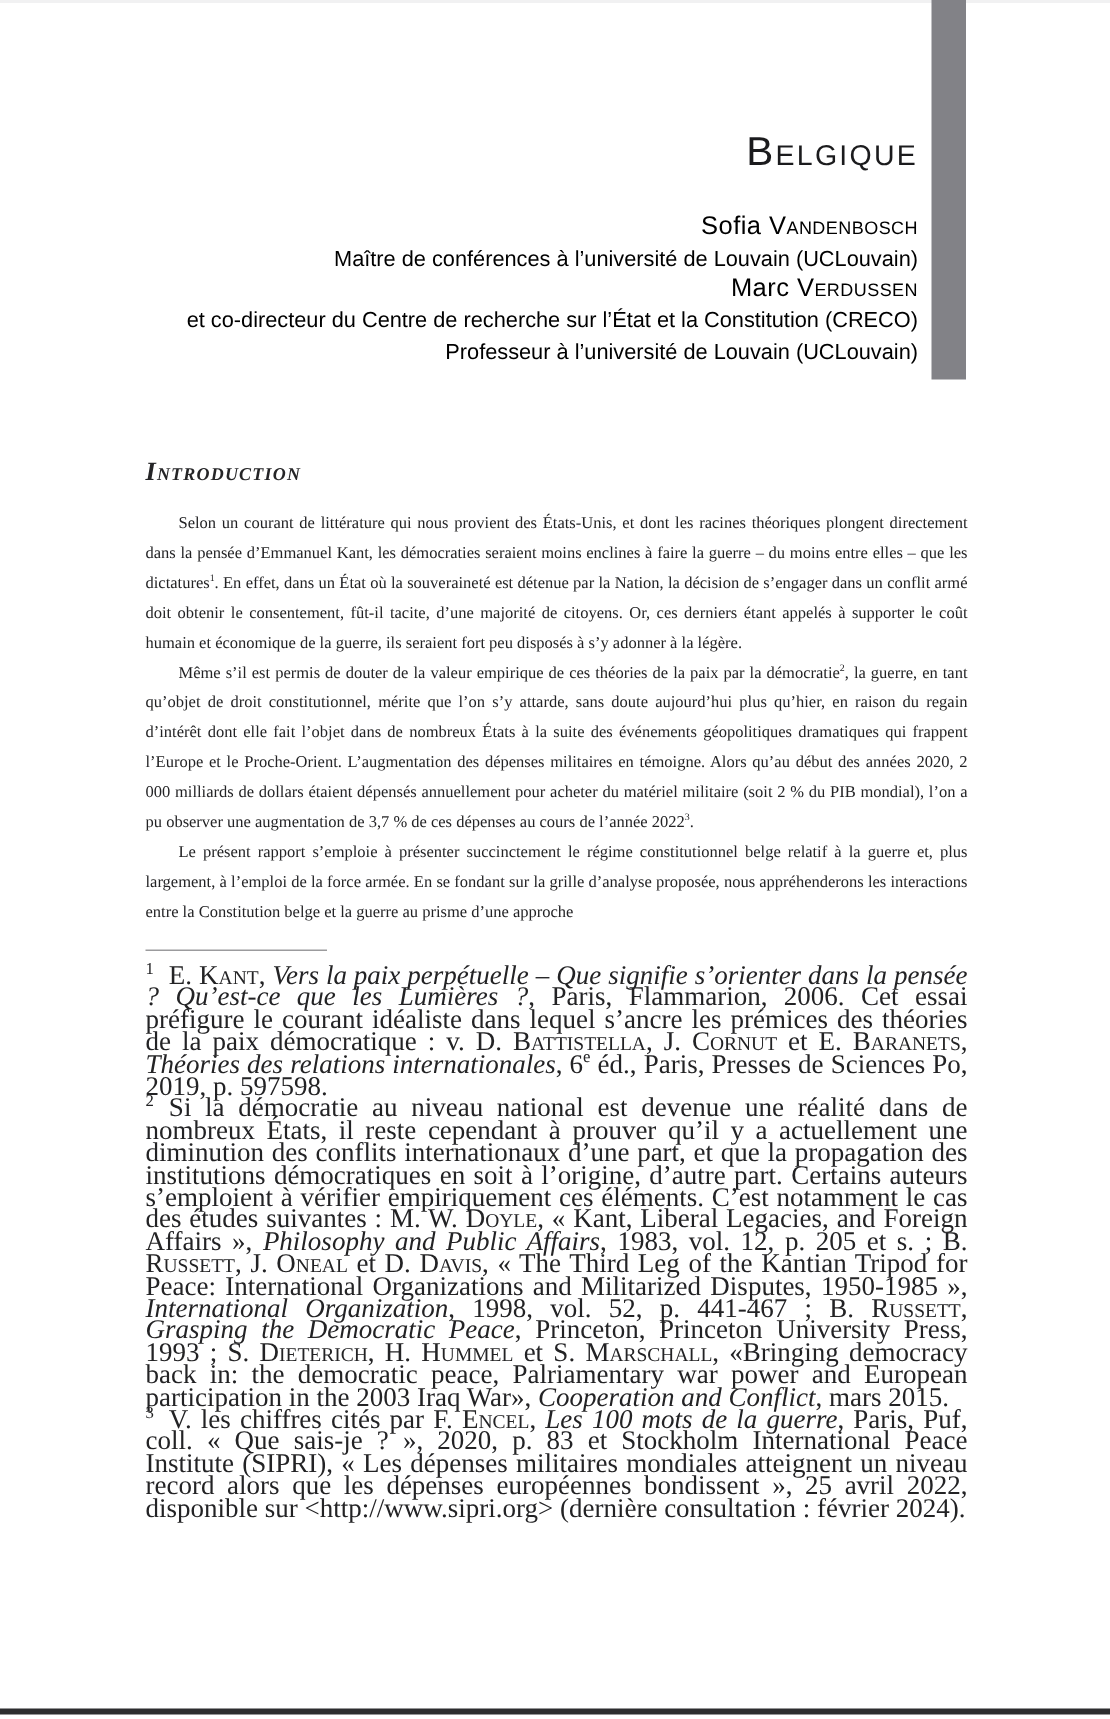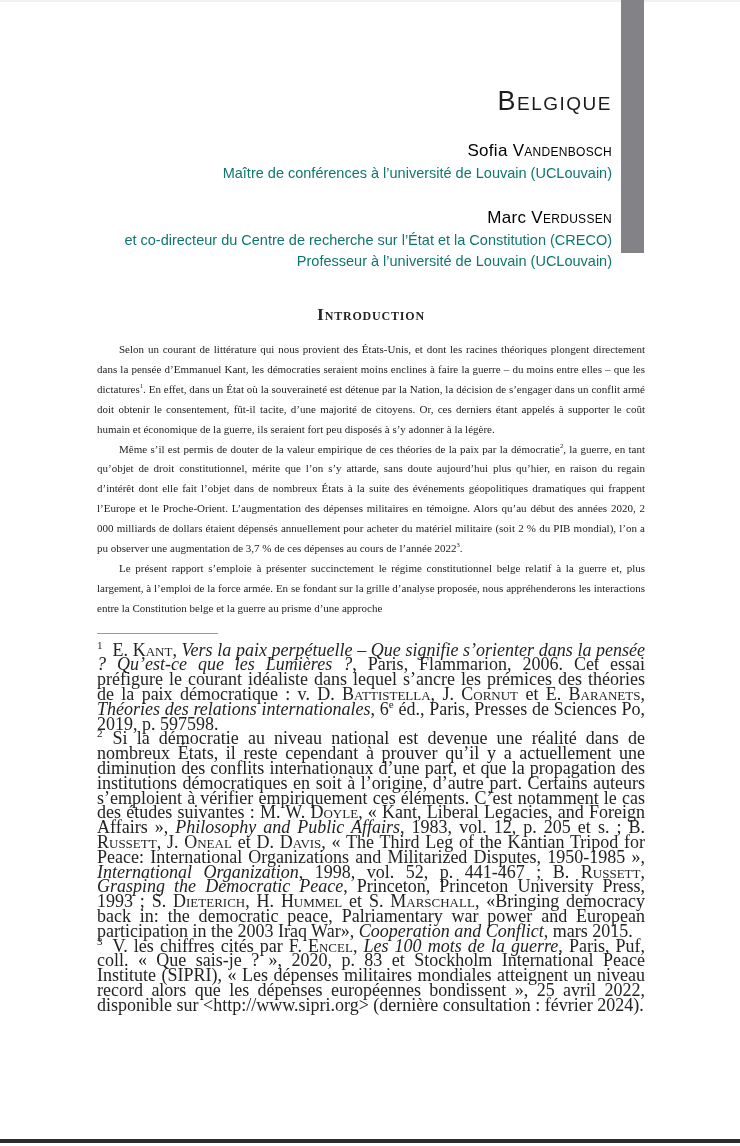--- a/index.html
+++ b/index.html
@@ -12,29 +12,29 @@
   .bottom-rule { position:absolute; left:0; bottom:3px; width:740px; height:4px; background:#2d2d2f; }
 
   .header {
     position:absolute; top:86px; left:97px; width:515px; text-align:right;
     font-family:"Liberation Sans", sans-serif;
   }
   .title {
     margin:0 0 24px 0; font-size:27px; font-weight:400; color:#1b1b1d;
     font-variant:small-caps; letter-spacing:1.5px;
   }
-  .author + .author { margin-top:26px; }
+  .author + .author { }
   .author-name { font-size:17px; color:#000000; letter-spacing:0.3px; }
   .sc { font-variant:small-caps; }
-  .author-aff { font-size:14.5px; line-height:18px; color:#0f766e; margin-top:3px; }
+  .author-aff { font-size:14.5px; line-height:18px; color:#000000; margin-top:3px; }
 
   .main { position:absolute; top:304px; left:97px; width:548px; color:#232325; }
   .section-heading {
-    margin:0 0 15px 0; text-align:center; font-size:17.5px; font-weight:600;
-    font-variant:small-caps; letter-spacing:0.8px; color:#252527;
+    margin:0 0 15px 0; font-size:17.5px; font-weight:600;
+    font-variant:small-caps; letter-spacing:0.8px; color:#252527;font-style:italic;
   }
   .body-para { margin:0; font-size:11px; line-height:19.9px; text-align:justify; text-indent:22px; }
 
   .fn-rule { width:121px; border:0; border-top:1px solid #9b9b9d; margin:14px 0 9px 0; }
   .footnote { margin:0; font-size:18px; line-height:14.8px; text-align:justify; }
 
   .seg-text { }
   .seg-sup { font-size:60%; vertical-align:super; line-height:0; }
   .seg-fnnum { font-size:62%; vertical-align:super; line-height:0; margin-right:10px; }
   .seg-italic { font-style:italic; }

